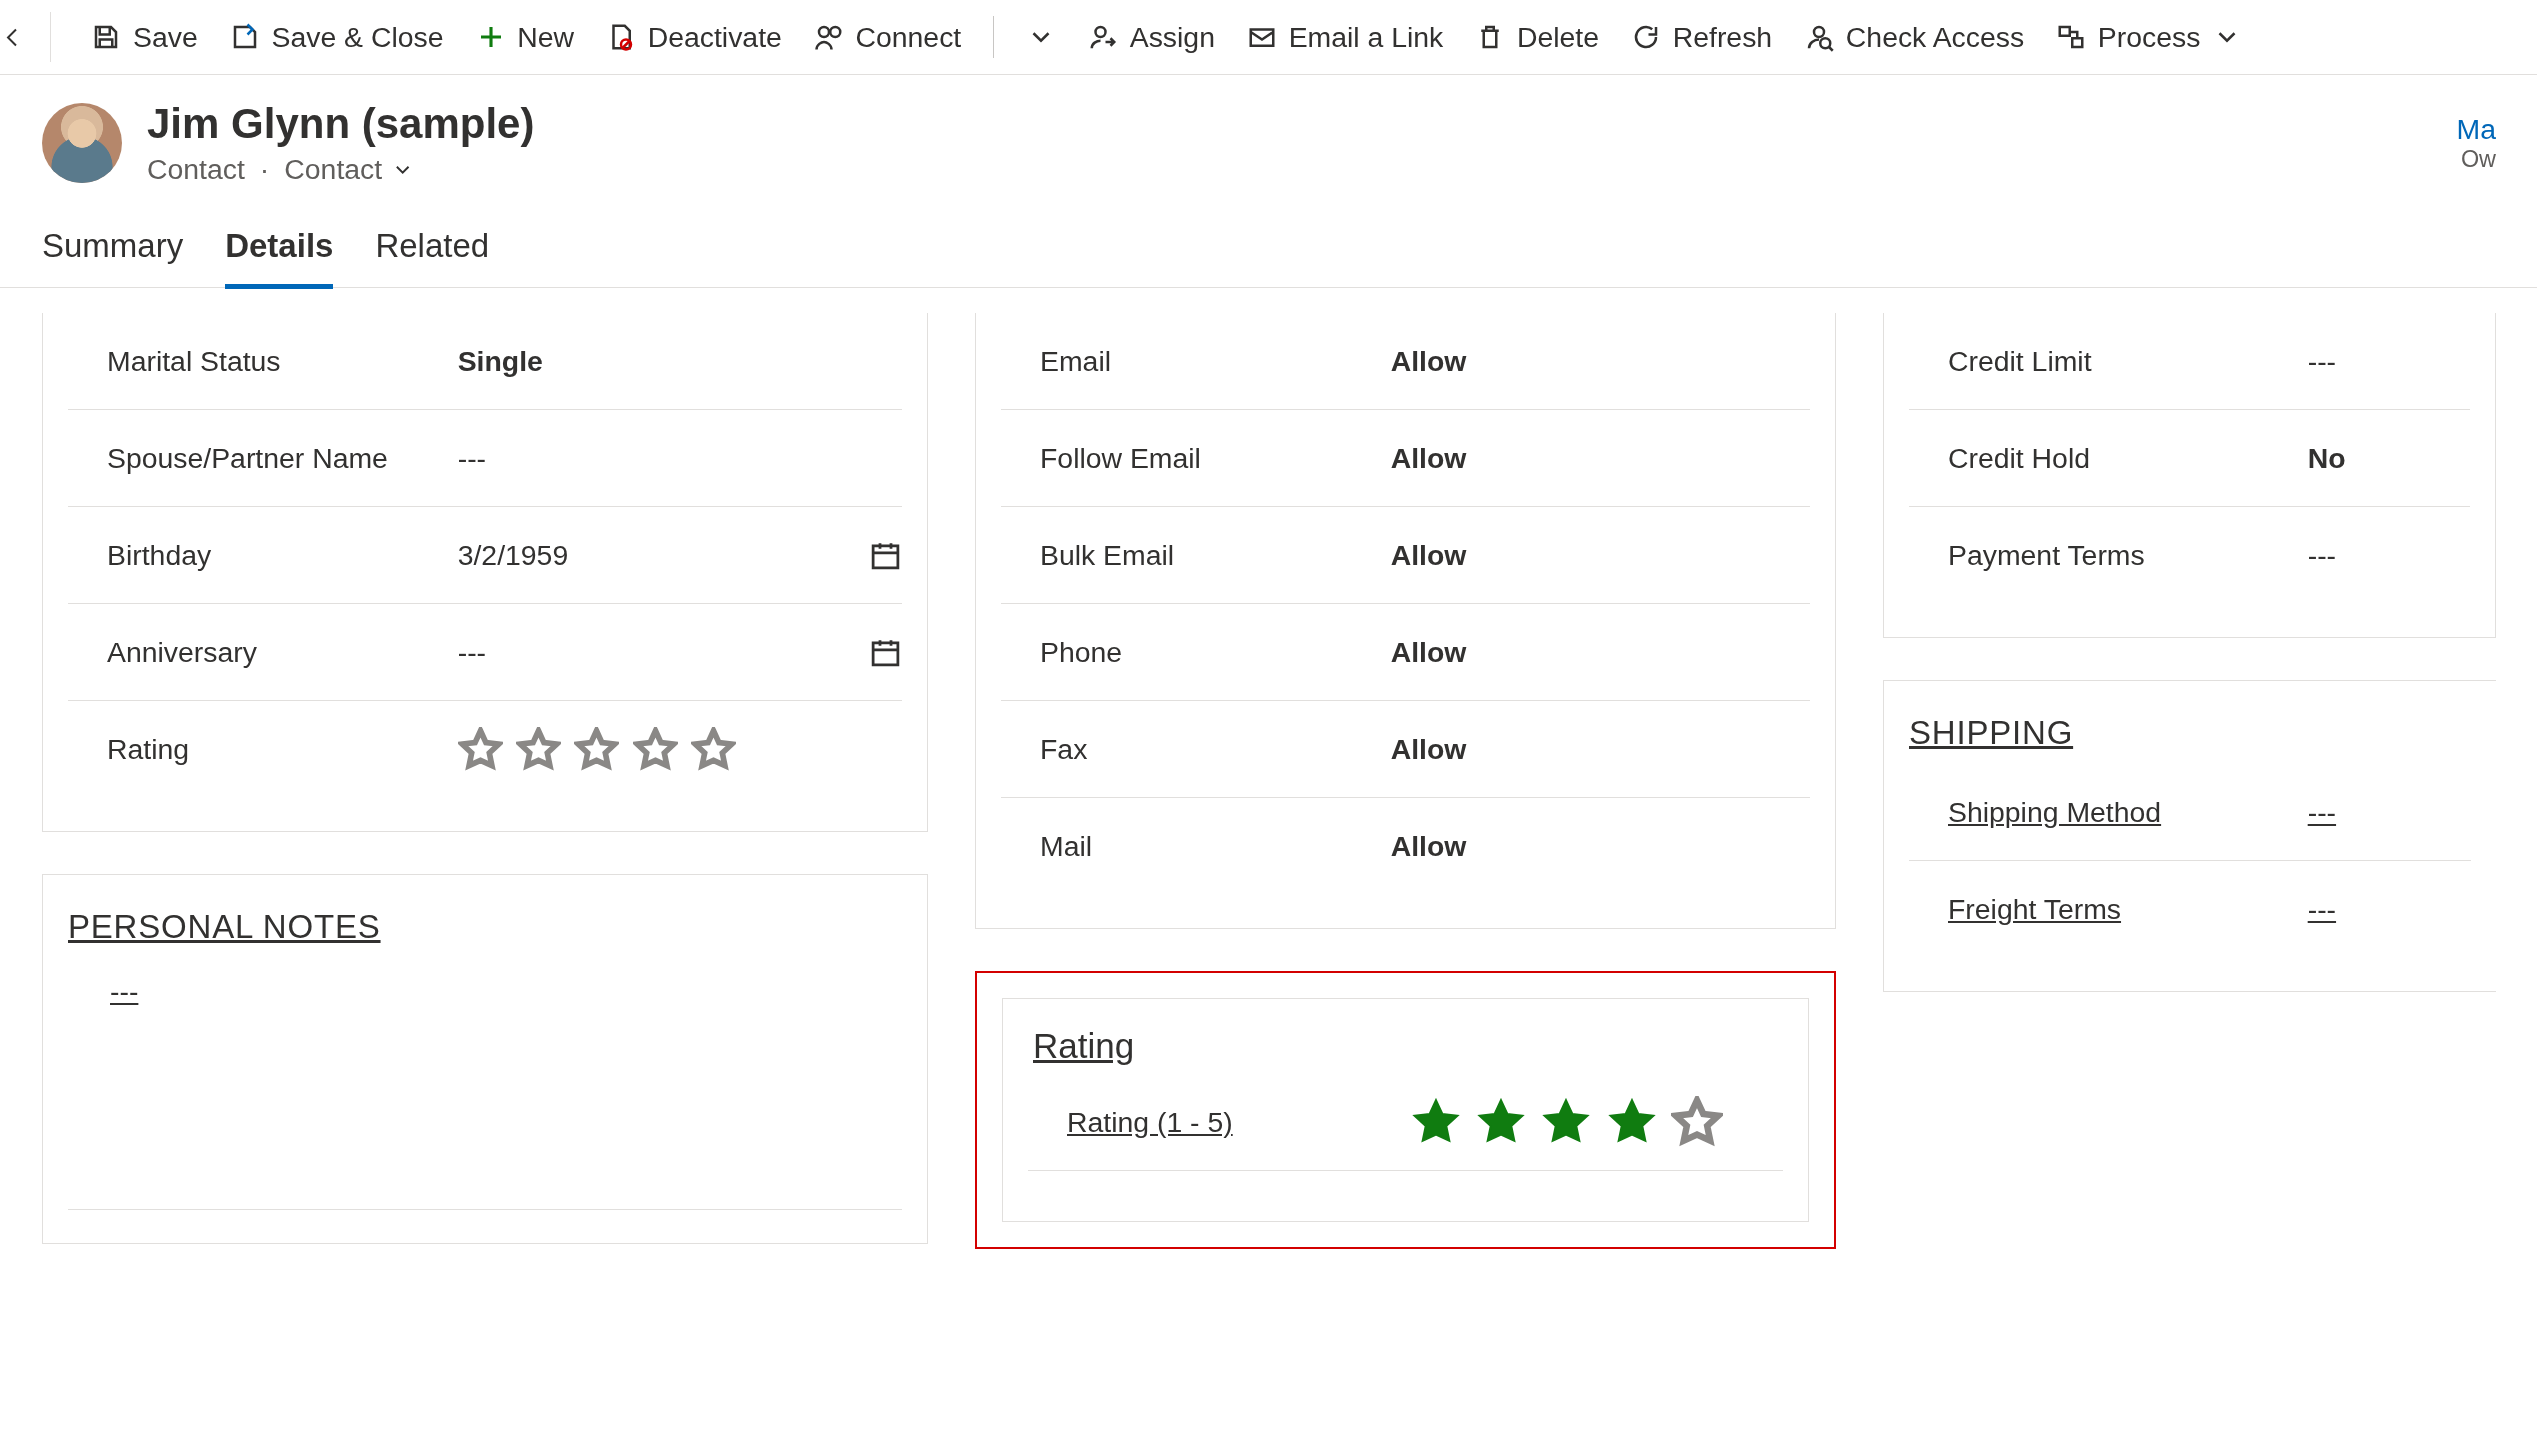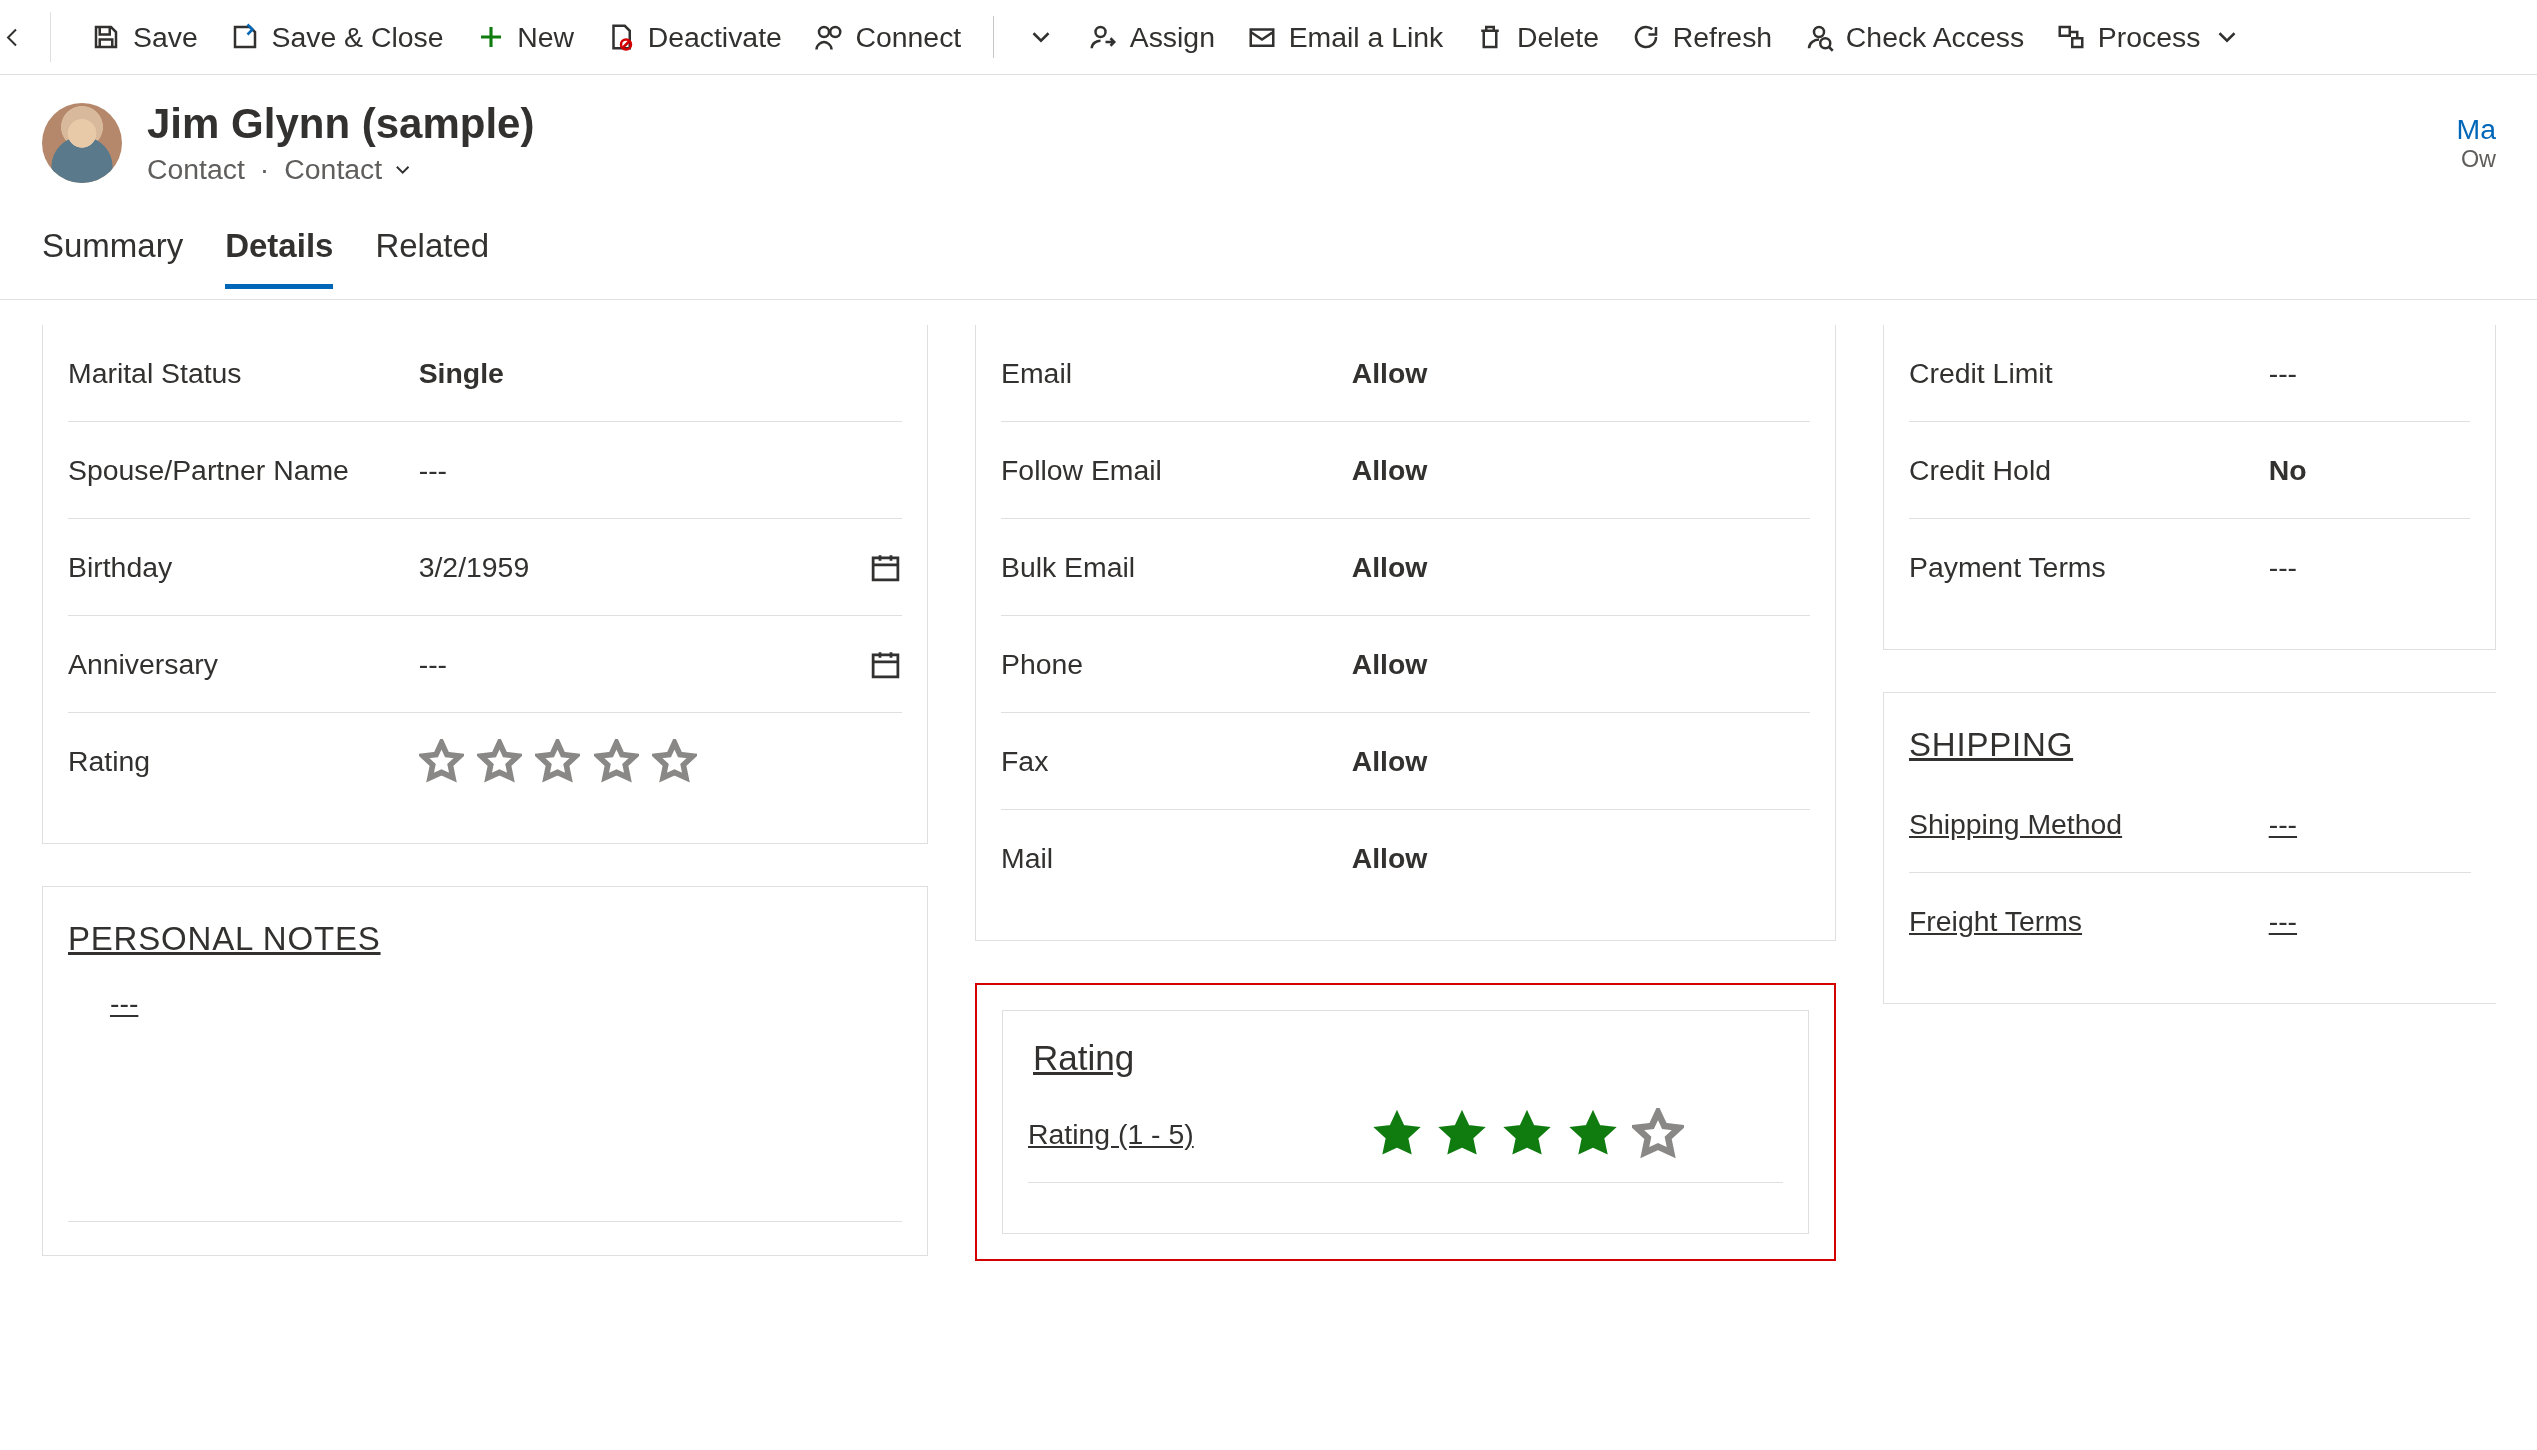--- a/index.html
+++ b/index.html
@@ -81,21 +81,21 @@
     text-align: right;
     overflow: hidden;
   }
   .owner-stub .l1 { color: #0067b8; font-size: 28.4px; }
   .owner-stub .l2 { color: #605e5c; font-size: 23.4px; }
 
   
   .tabs {
     display: flex;
     gap: 42px;
-    padding: 33px 42px 12px 42px;
+    padding: 33px 42px 0 42px;
     border-bottom: 1.7px solid #e1dfdd;
   }
   .tab {
     font-size: 33px;
     padding-bottom: 18.4px;
     cursor: pointer;
     color: #323130;
   }
   .tab.active {
     font-weight: 600;
@@ -143,20 +143,21 @@
     min-height: 97px;
     border-bottom: 0.8px solid #e1dfdd;
     gap: 16.7px;
   }
   .field-row.no-border { border-bottom: none; }
   .field-label {
     width: 334px;
     font-size: 28.4px;
     color: #323130;
     padding: 16.7px 0;
+    margin-left: 39px;
   }
   .field-label.narrow { width: 343px; }
   .field-value {
     flex: 1;
     font-size: 28.4px;
   }
   .bold { font-weight: 600; }
   .field-icon { width: 33px; height: 33px; margin-left: auto; color:#323130; }
 
   

